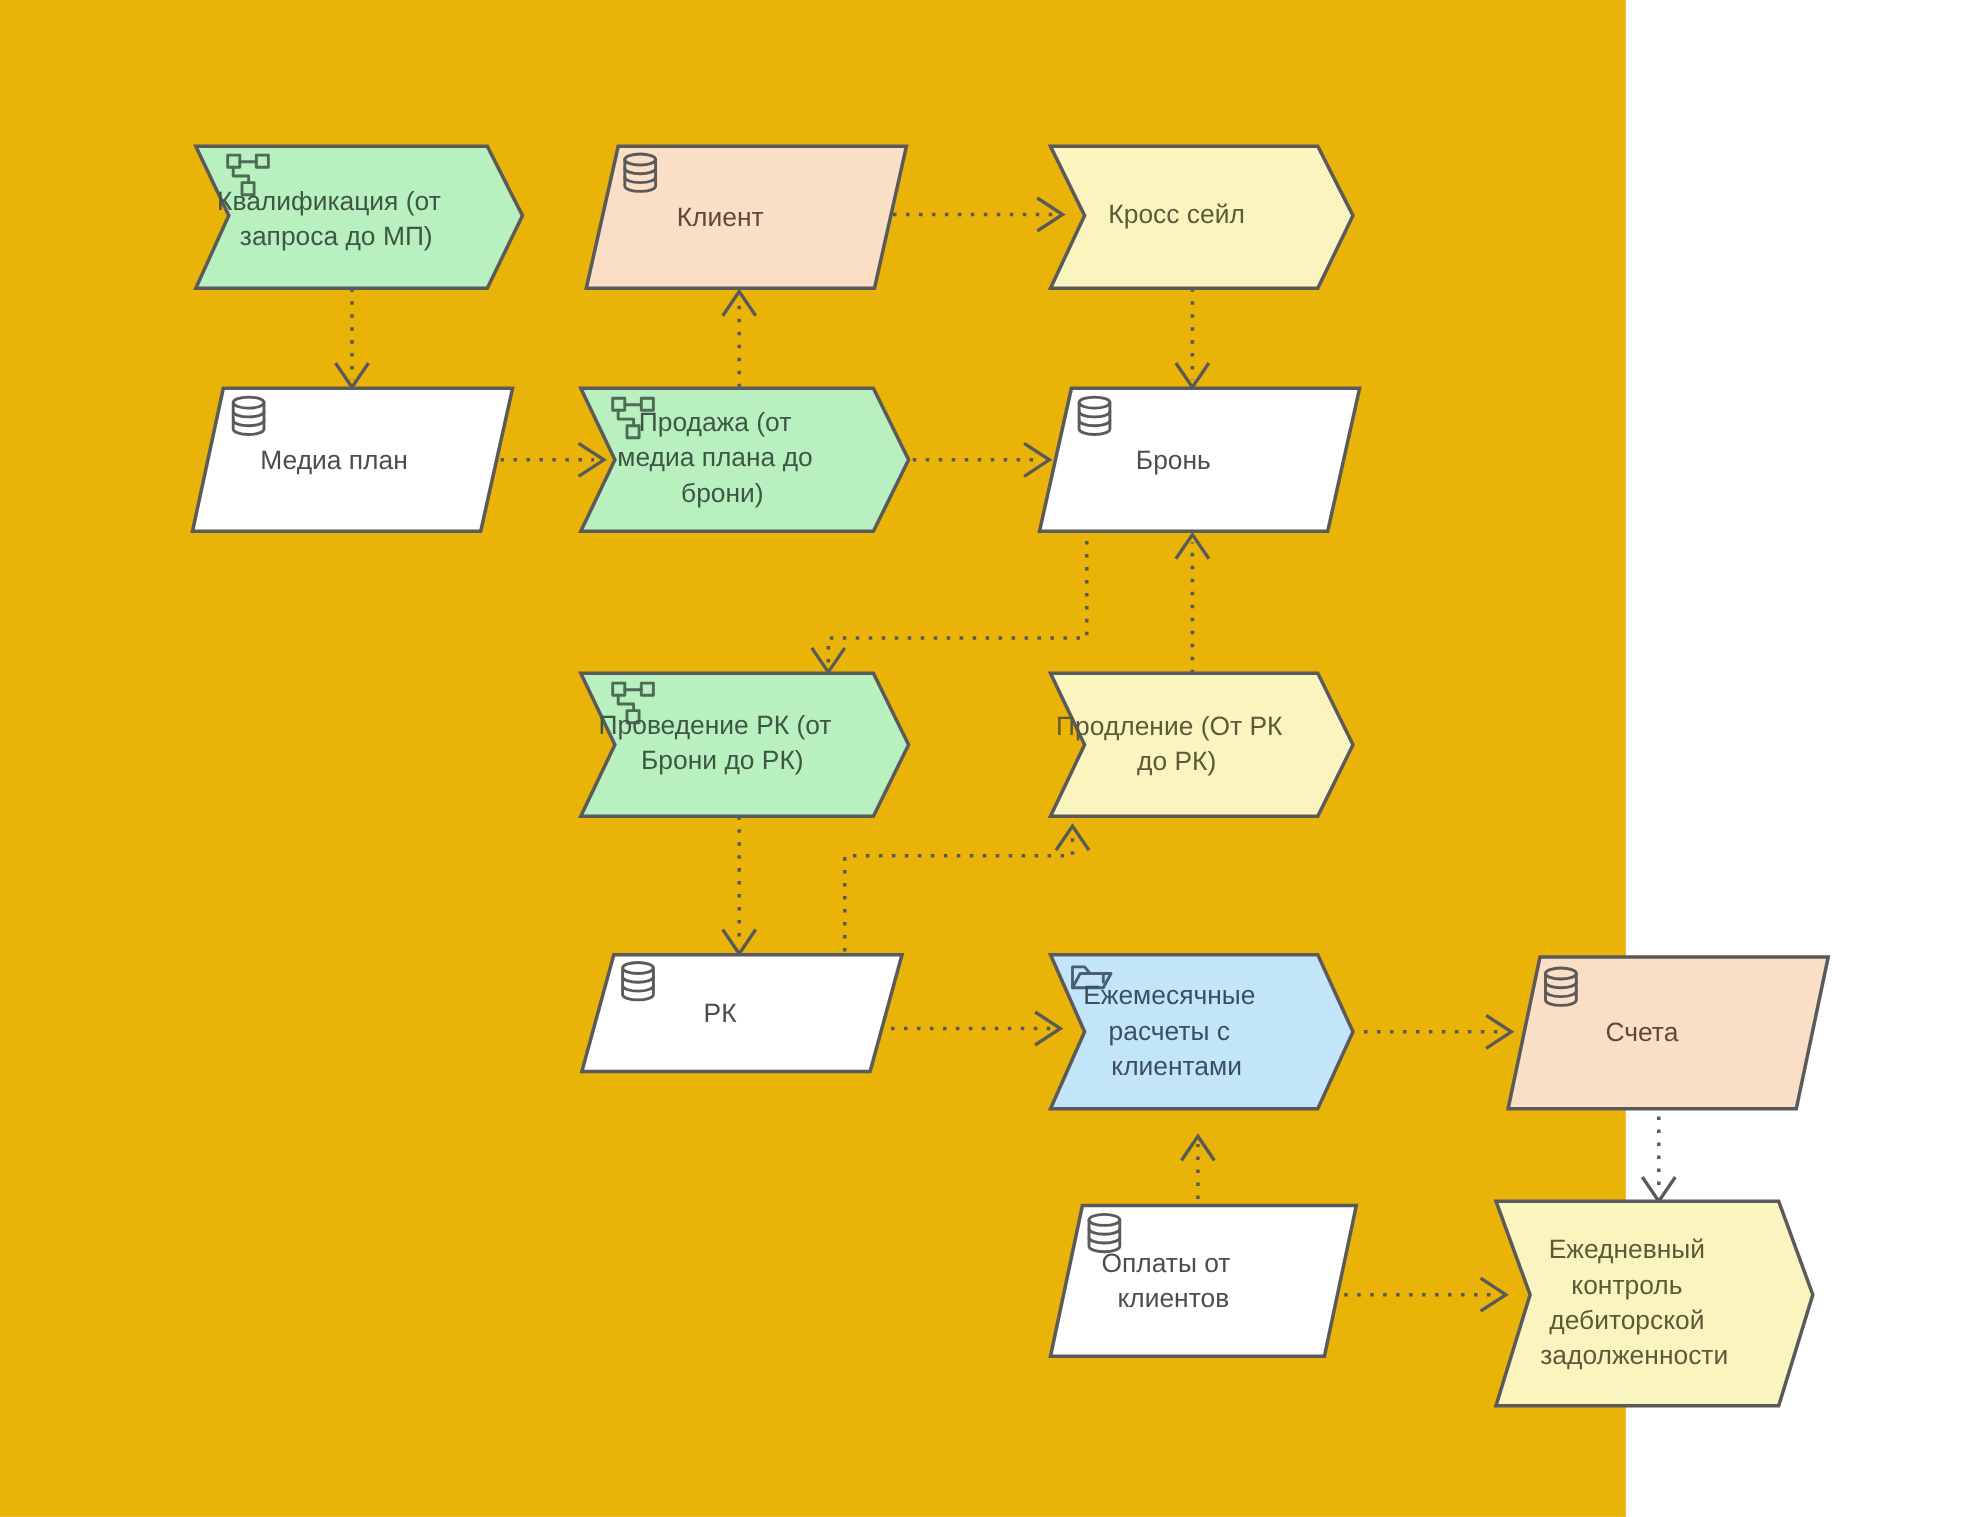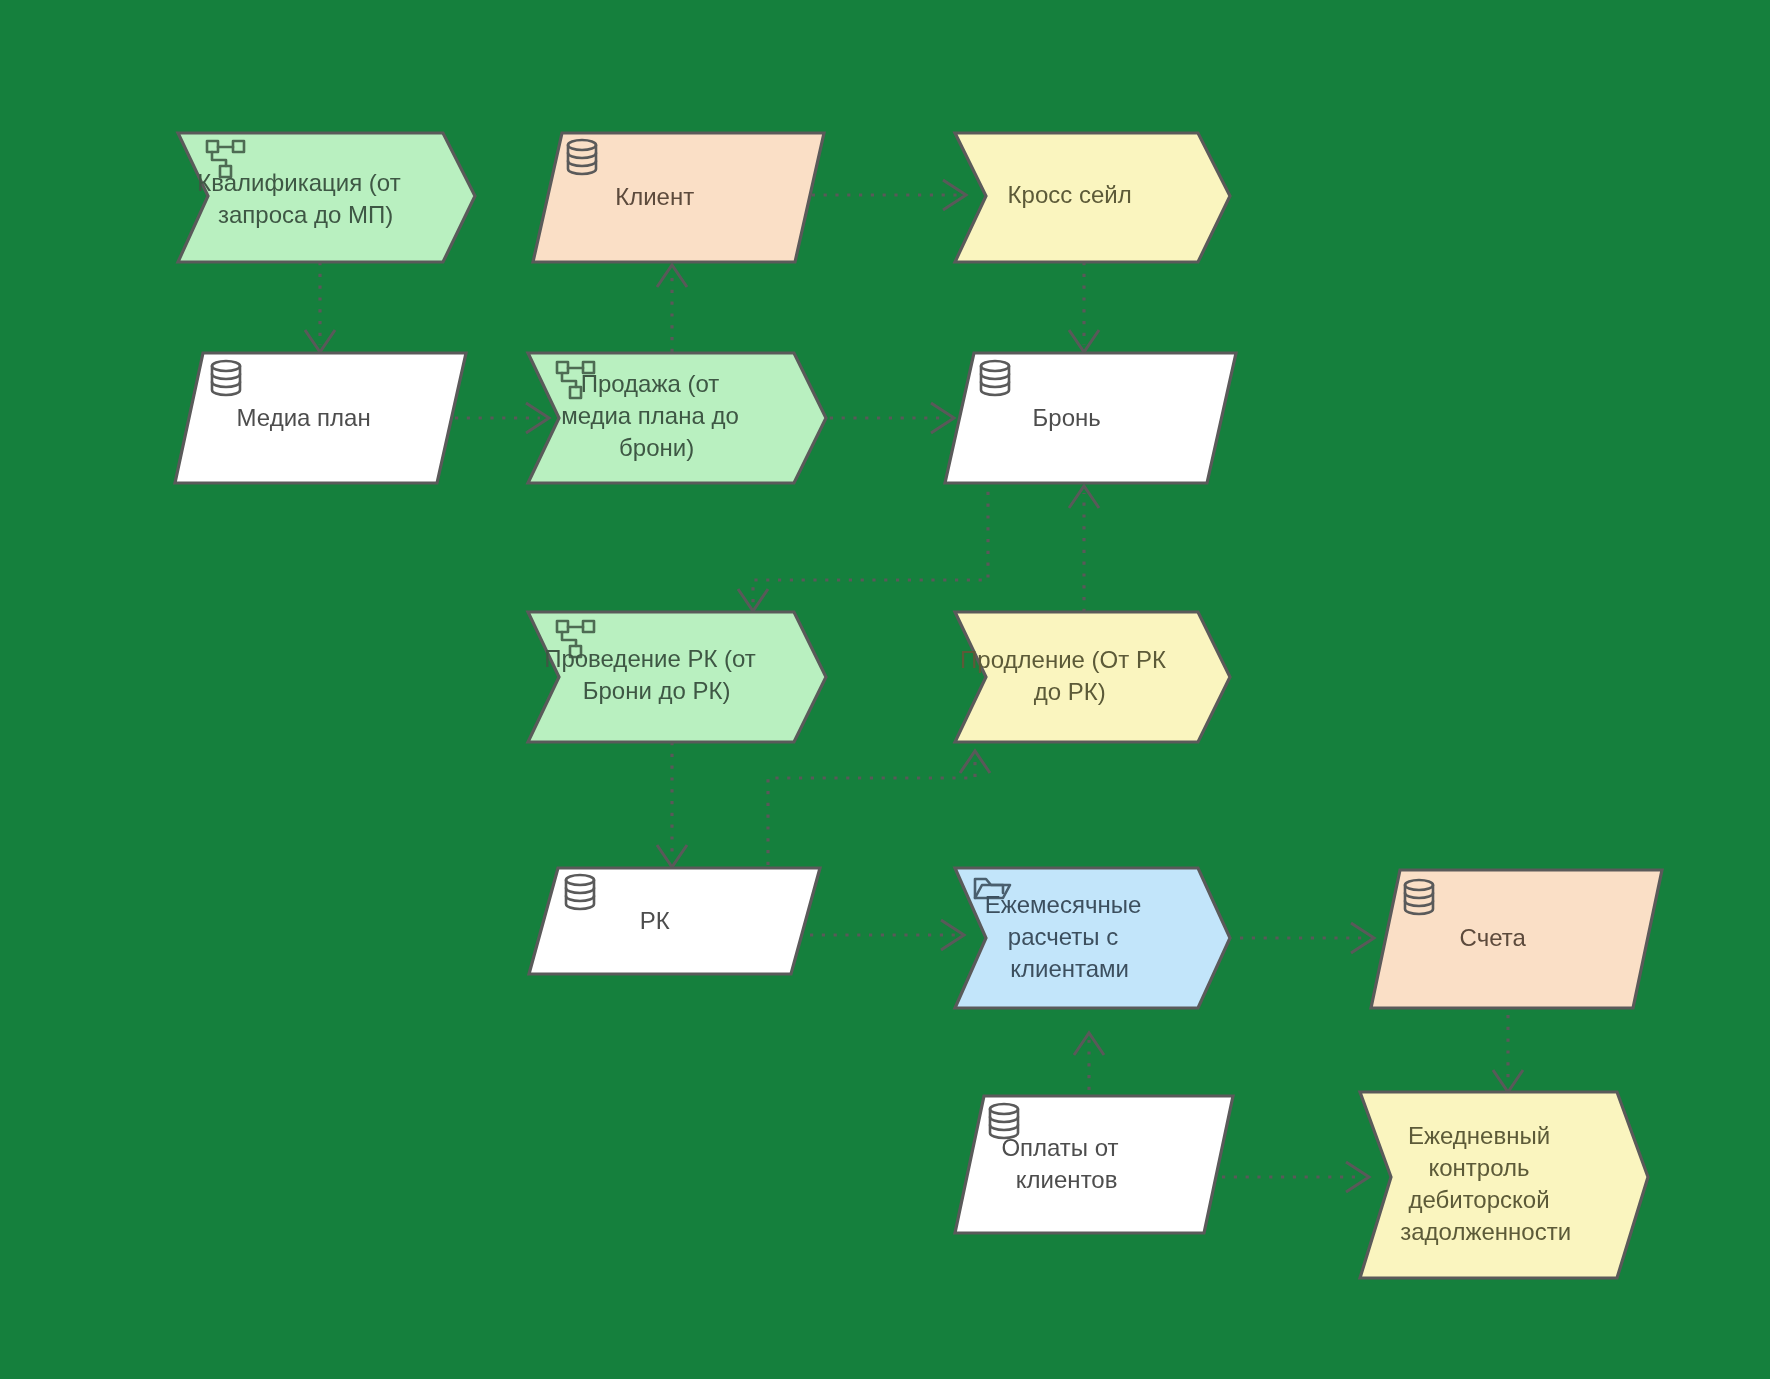--- a/index.html
+++ b/index.html
@@ -8,23 +8,23 @@
     background: #ffffff;
   }
   body {
     width: 1790px;
     height: 1379px;
     font-family: "Liberation Sans", sans-serif;
     overflow: hidden;
   }
   #diagram-root {
     position: relative;
-    width: 1770px;
+    width: 1478px;
     height: 1379px;
-    background: #15803d;
+    background: #eab308;
   }
   svg.canvas {
     position: absolute;
     top: 0; left: 0;
     width: 1790px;
     height: 1379px;
     display: block;
   }
   .node-shape {
     stroke: #5a5a5a;

